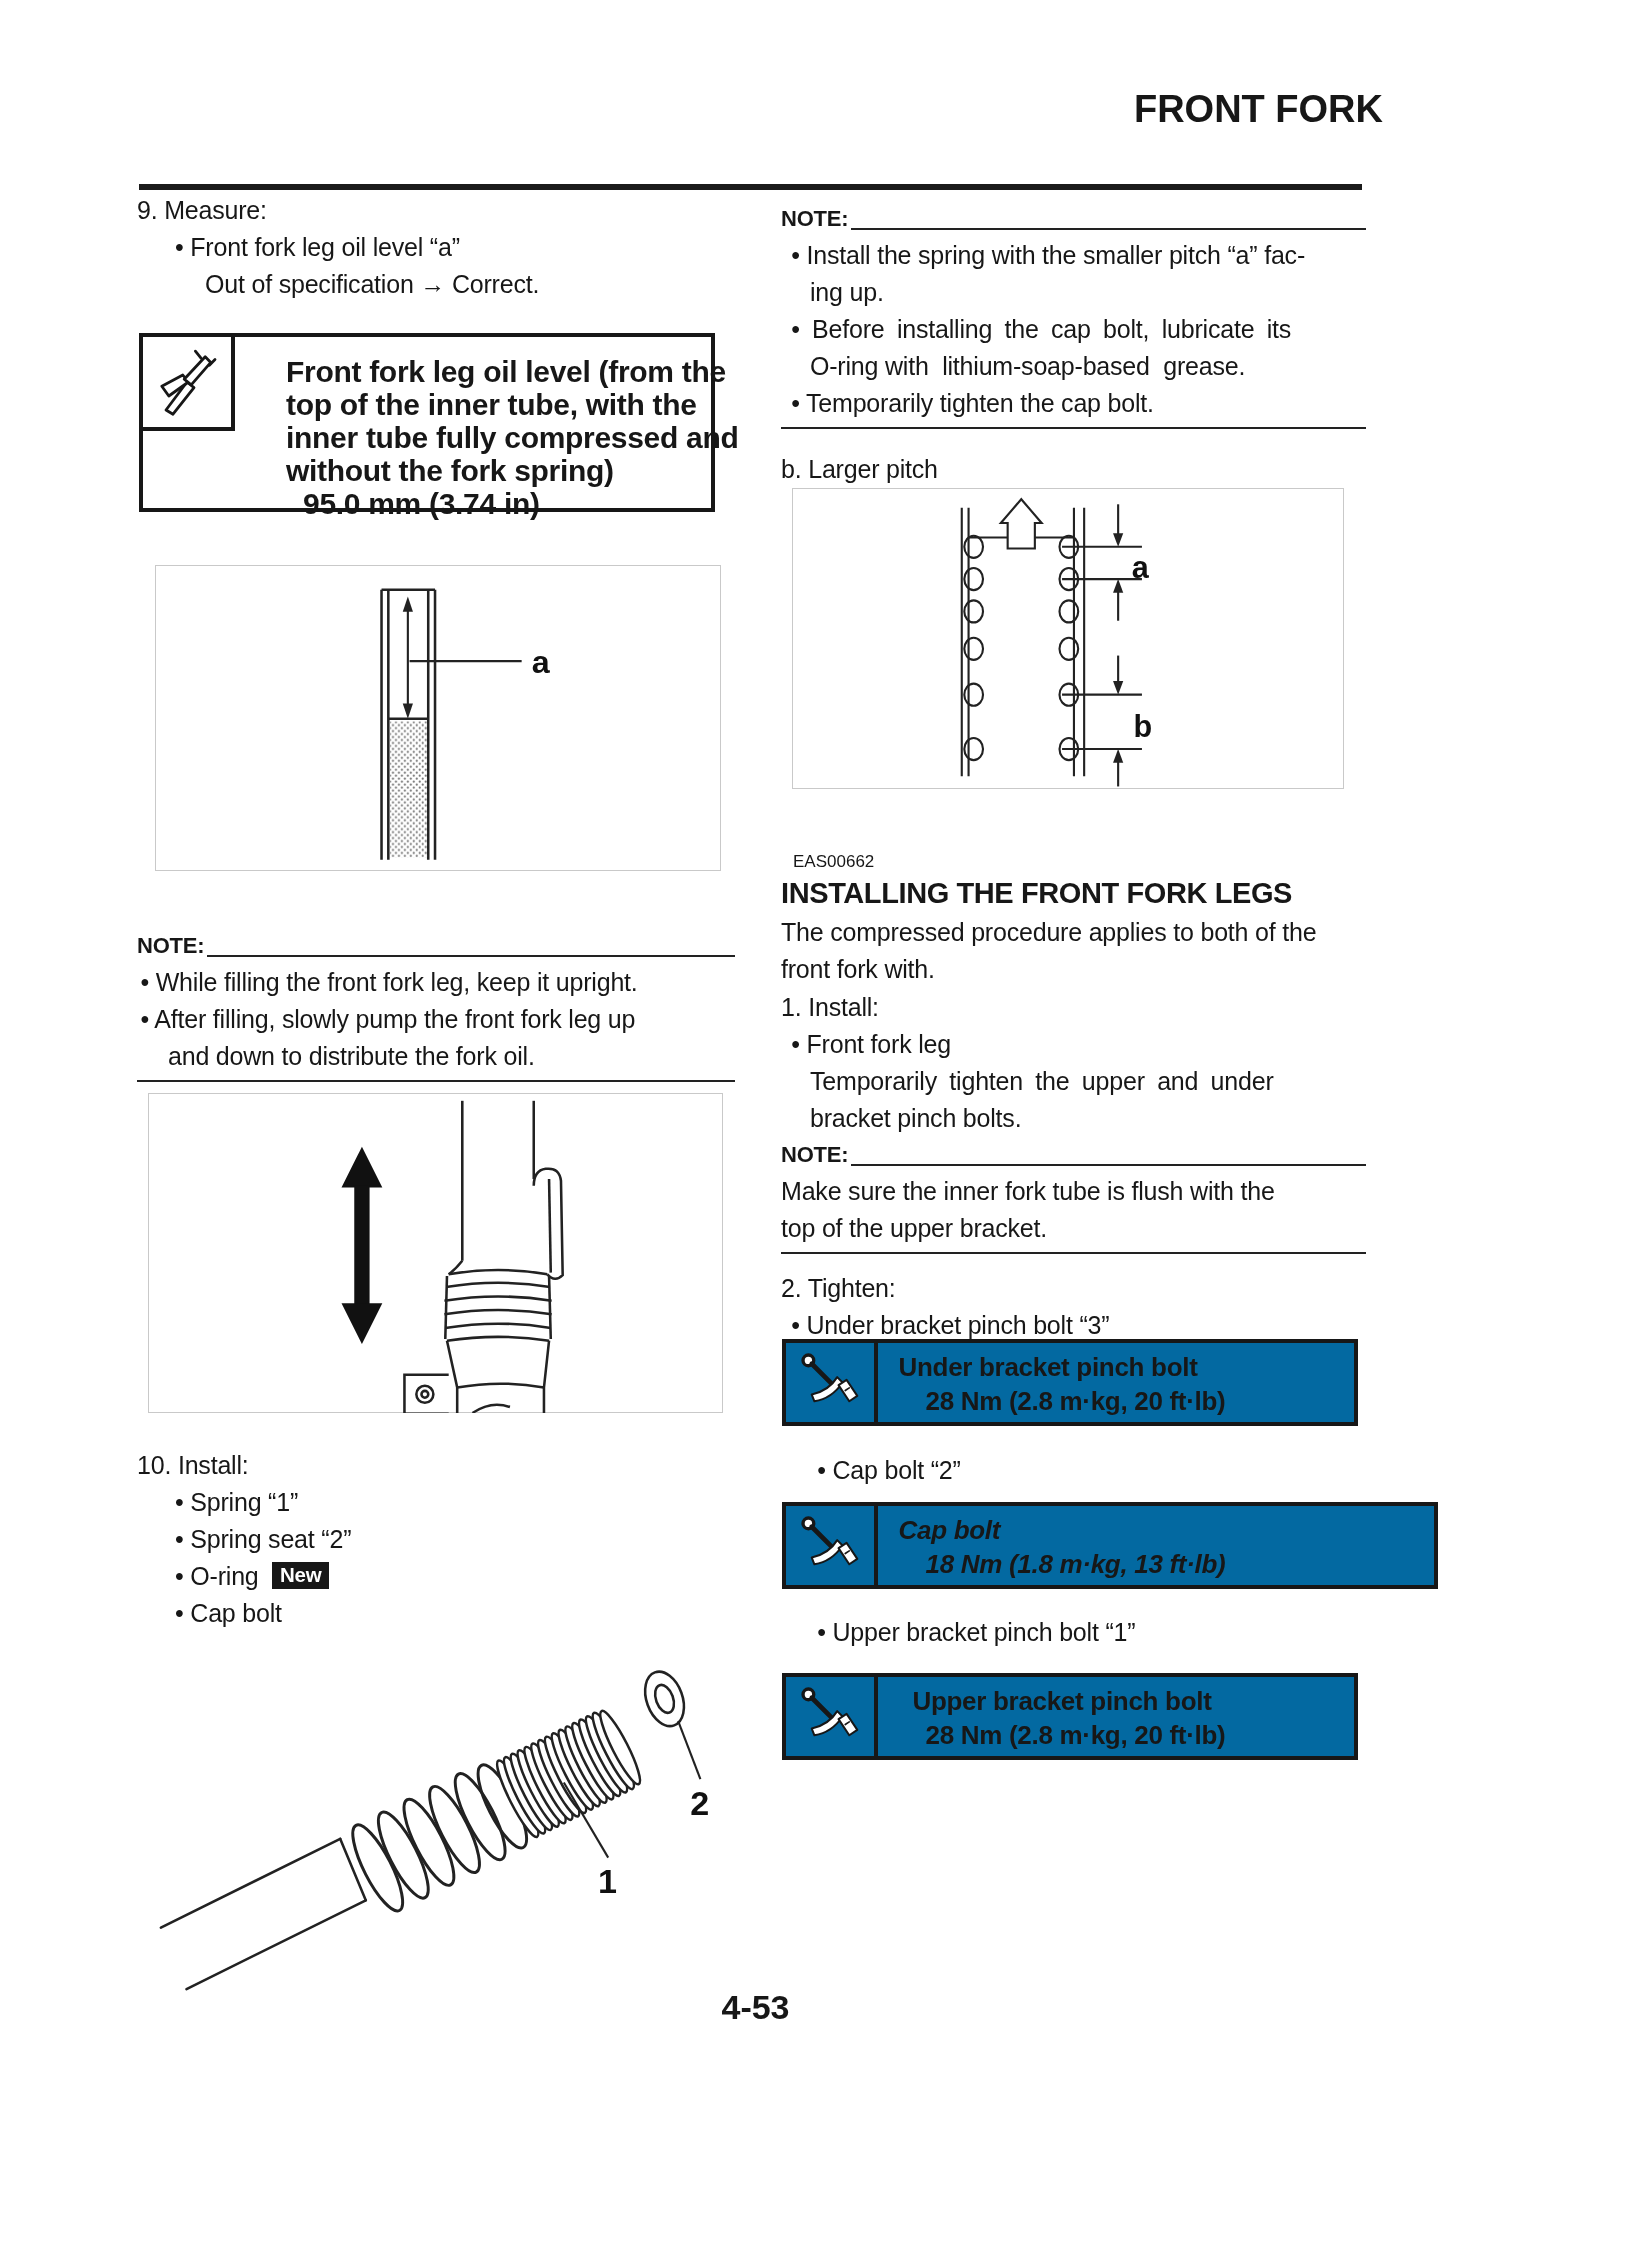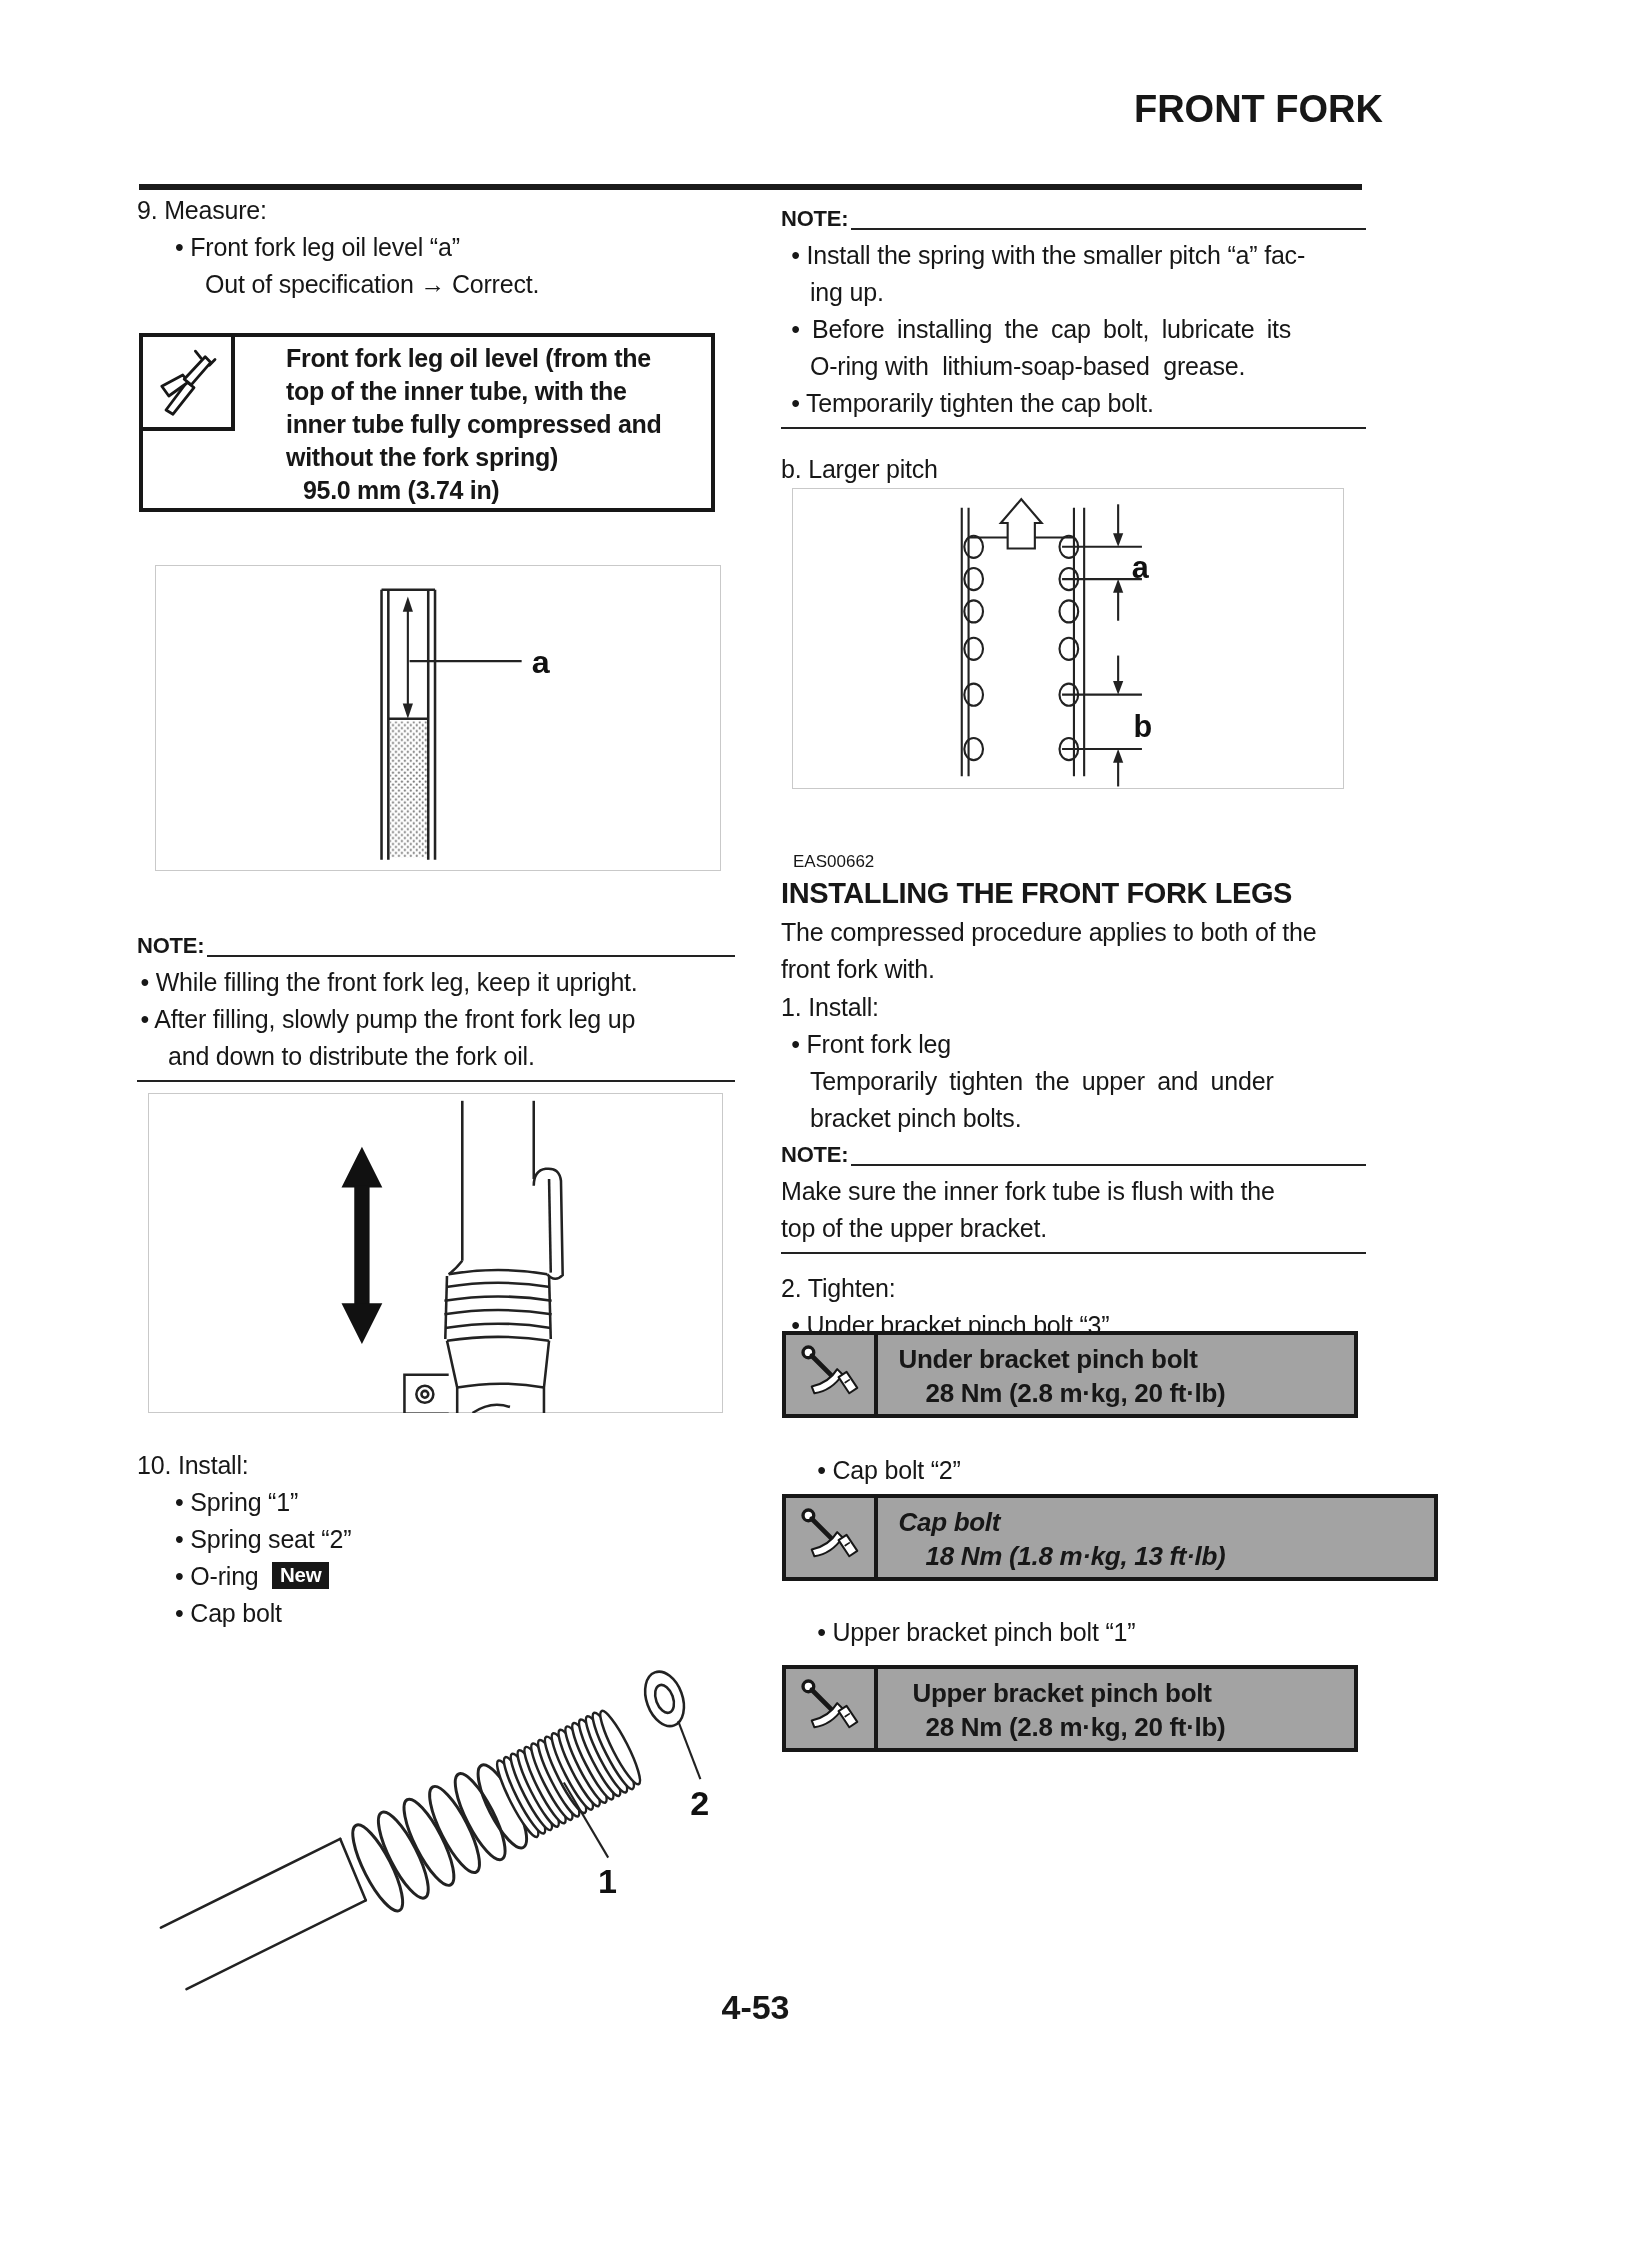--- a/index.html
+++ b/index.html
@@ -22,24 +22,24 @@
   
   .note-head{display:flex;align-items:flex-end;}
   .note-title{font-weight:bold;font-size:22px;line-height:37px;}
   .note-rule{flex:1;border-bottom:2.6px solid #222;margin:0 0 6.8px 2.6px;}
   .note-end{border-bottom:2.6px solid #222;height:0;margin-top:5.1px;}
   
   .spec-box{border:4.3px solid #171717;box-sizing:border-box;background:#fff;}
   .spec-icon{position:absolute;top:0;left:0;width:88px;height:90px;
              border-right:4.3px solid #171717;border-bottom:4.3px solid #171717;
              display:flex;align-items:center;justify-content:center;}
-  .spec-text{margin-left:143px;padding-top:5px;font-weight:bold;font-size:25px;
+  .spec-text{margin-left:143px;padding-top:18px;font-weight:bold;font-size:30px;
              line-height:33px;letter-spacing:-0.3px;width:487px;}
   .spec-val{padding-left:17px;}
-  .tq{border:4.3px solid #171717;box-sizing:border-box;display:flex;height:87px;background:#a3a3a3;}
+  .tq{border:4.3px solid #171717;box-sizing:border-box;display:flex;height:87px;background:#0369a1;margin-top:8px;}
   .tq-icon{width:88px;flex:none;border-right:4.3px solid #171717;
            display:flex;align-items:center;justify-content:center;}
   .tq-text{padding:6.8px 0 0 20.5px;font-weight:bold;font-size:26px;line-height:34px;letter-spacing:-0.3px;}
   .tq-val{padding-left:27px;}
   
   .figbox{border:0.9px solid #c9c9c9;background:#fff;box-sizing:border-box;}
   .badge{display:inline-block;background:#171717;color:#fff;font-weight:bold;
          font-size:20.5px;line-height:26.5px;padding:0 7.7px;margin-left:13.7px;vertical-align:2.6px;}
   .heading{font-size:29px;font-weight:bold;line-height:38px;letter-spacing:-0.4px;}
   .eas{font-size:17px;line-height:20.5px;margin-left:10px;}

